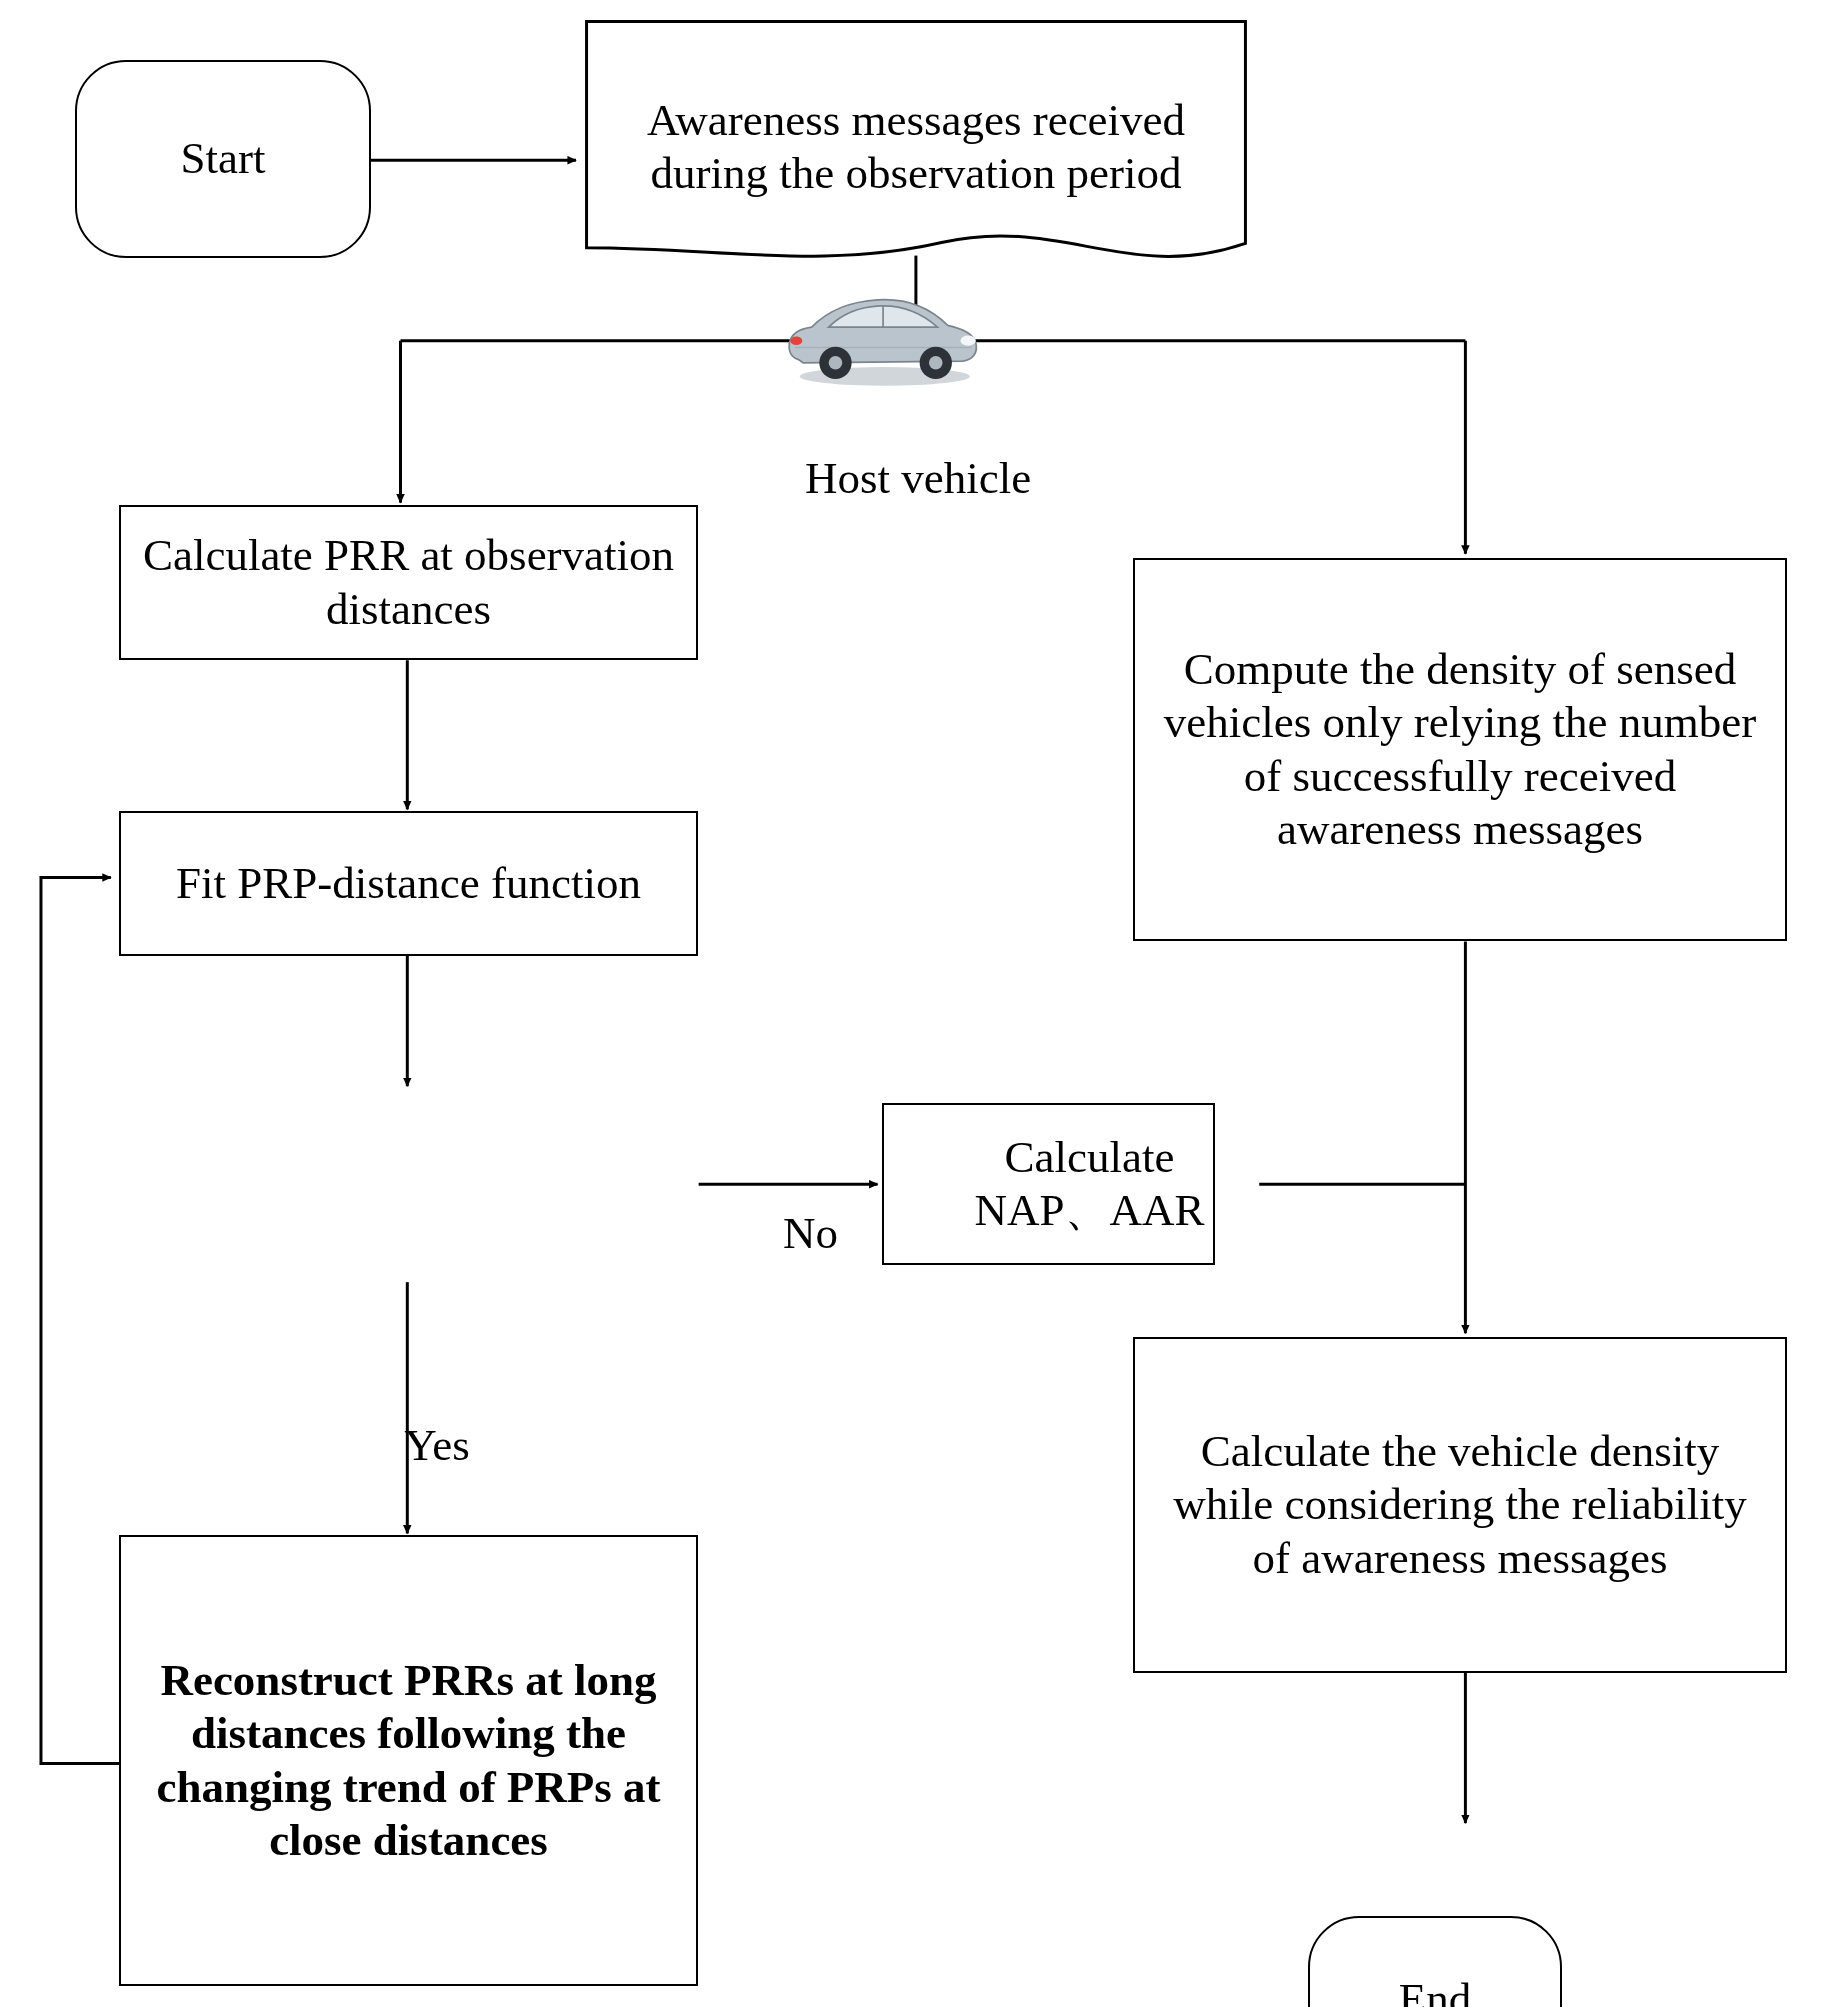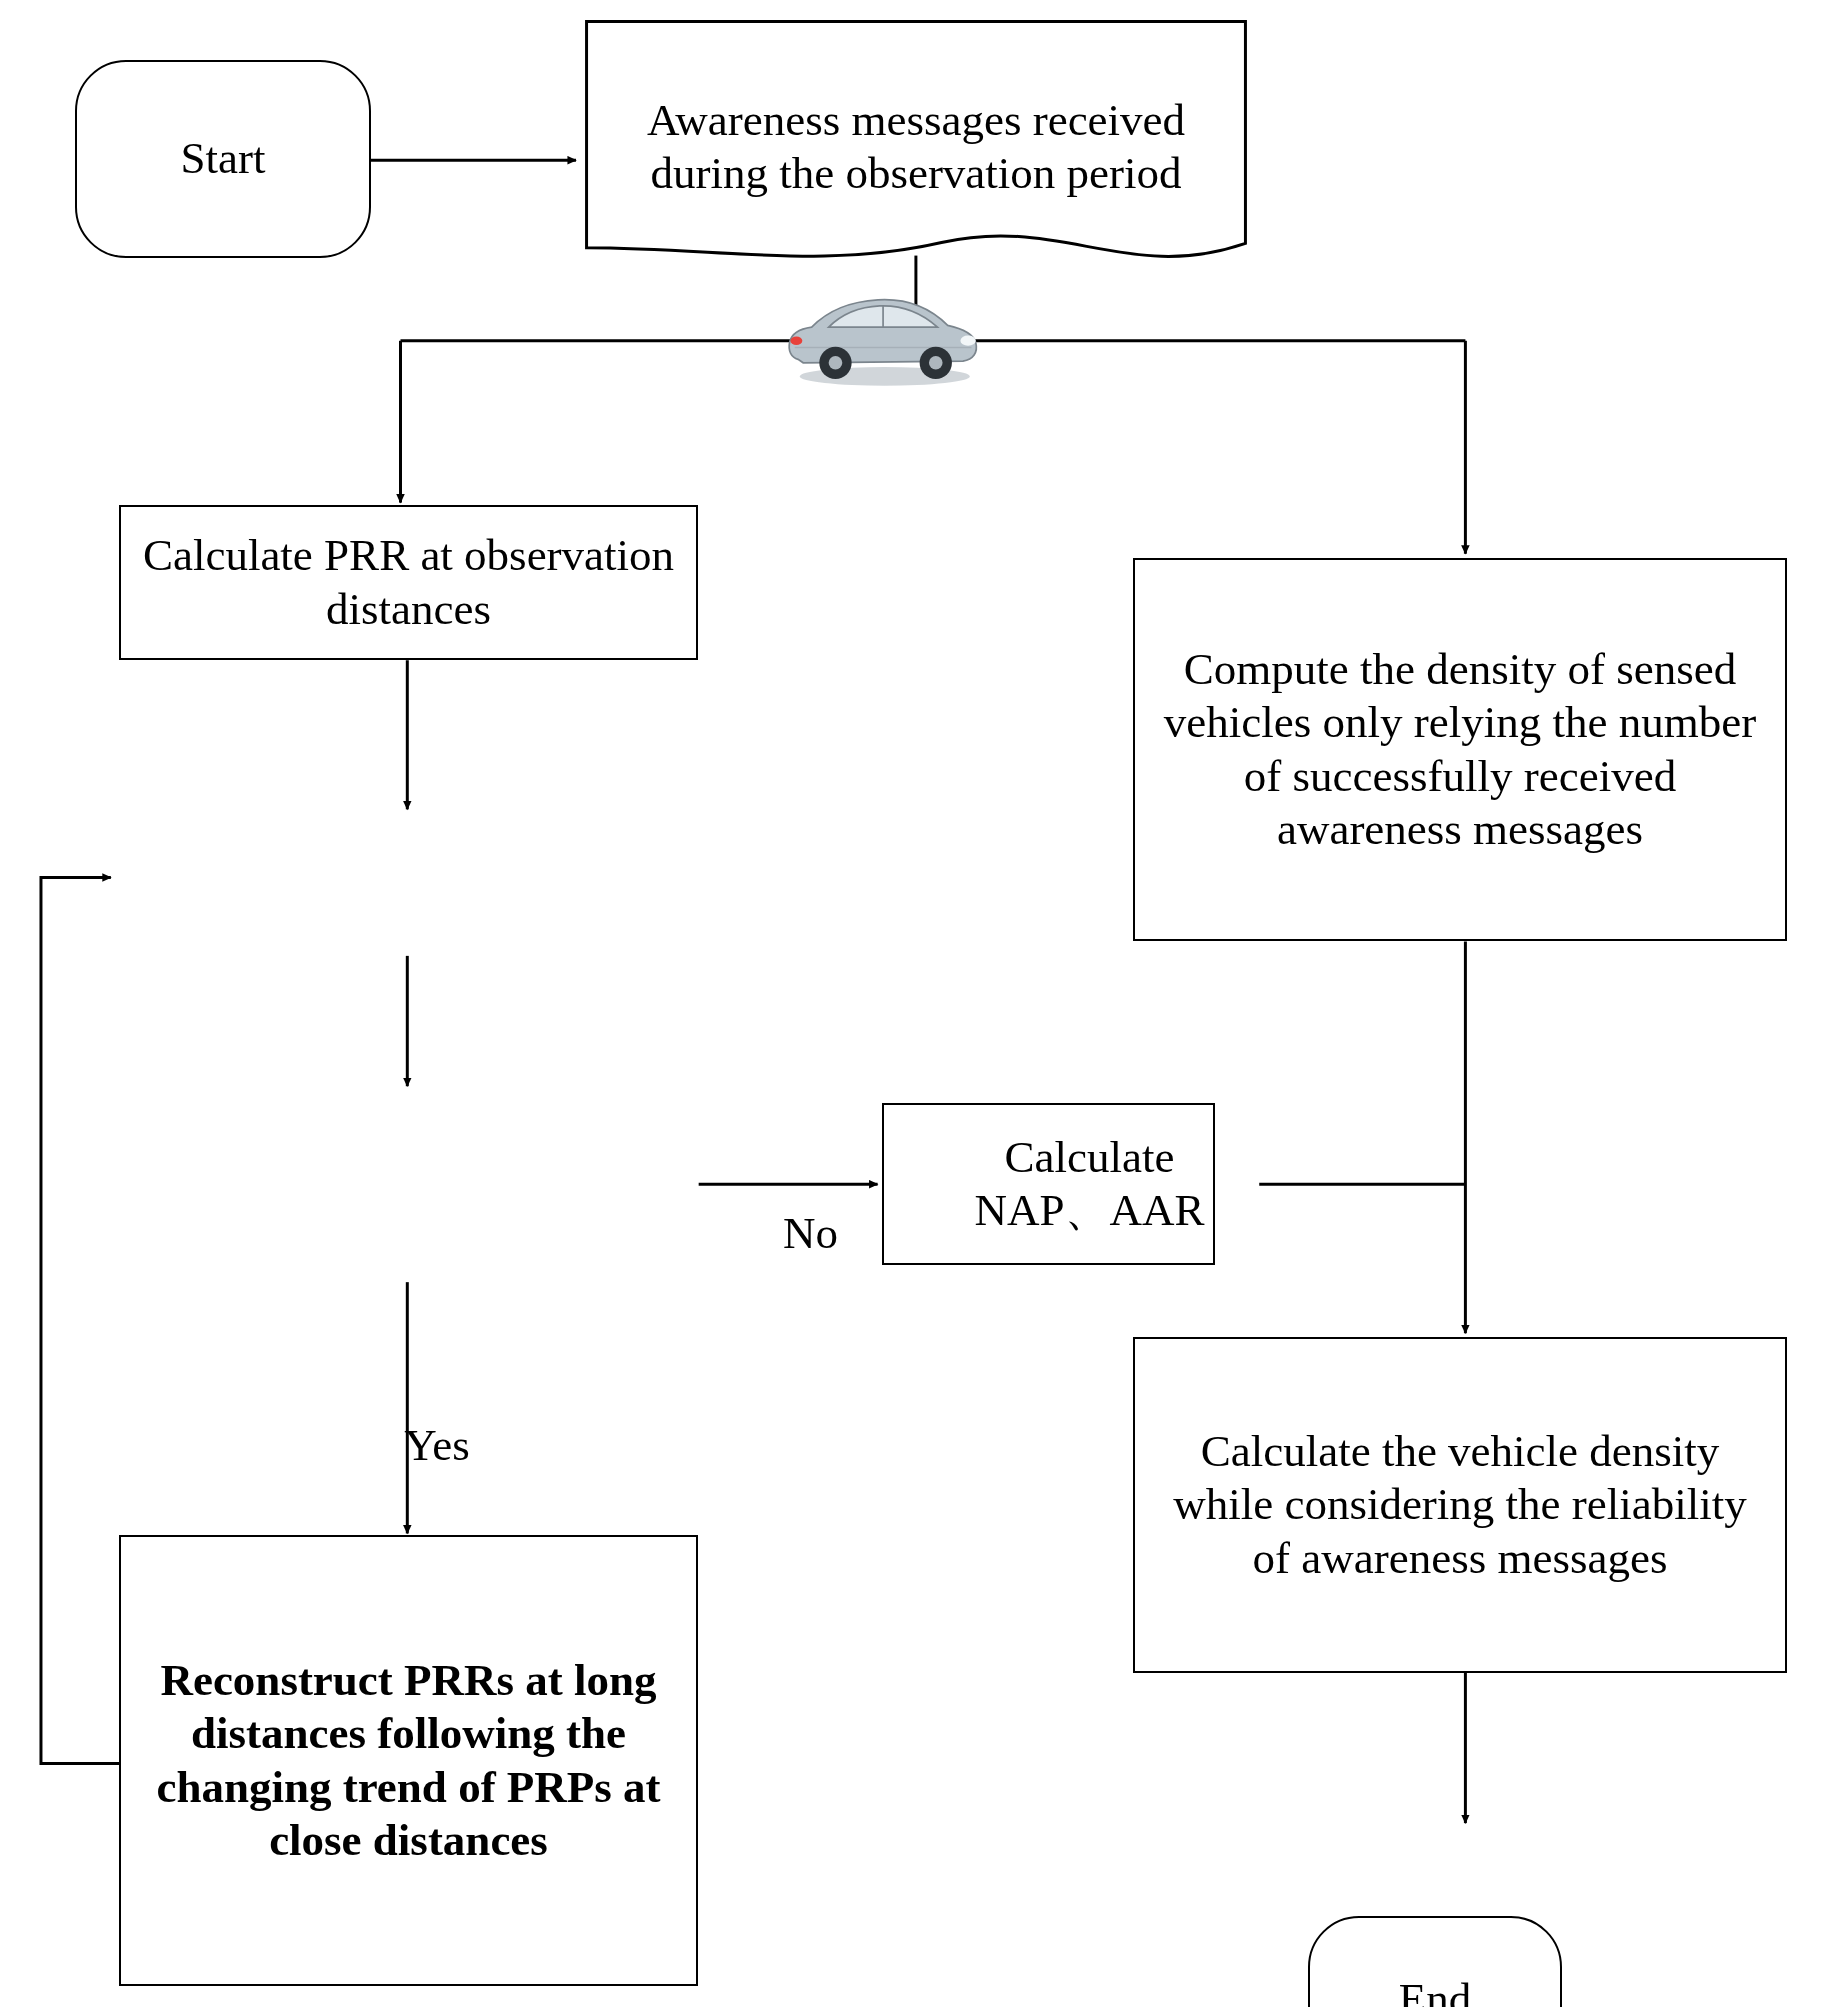--- a/index.html
+++ b/index.html
@@ -108,25 +108,31 @@
       <path d="M18,70 L226,70" stroke="#9aa4ac" stroke-width="2" opacity="0.6"></path>
       <circle cx="66" cy="88" r="19" fill="#2c3237"></circle>
       <circle cx="66" cy="88" r="8" fill="#aeb7be"></circle>
       <circle cx="184" cy="88" r="19" fill="#2c3237"></circle>
       <circle cx="184" cy="88" r="8" fill="#aeb7be"></circle>
       <ellipse cx="222" cy="62" rx="9" ry="6" fill="#f2f6f8"></ellipse>
       <ellipse cx="20" cy="62" rx="7" ry="5" fill="#e8413a"></ellipse>
     </svg>
   </div>
 
+  <div class="label-text" style="left:760px; top:400px; font-size:45px;">
+    <span>Host vehicle</span>
+  </div>
 
   <div class="node box" style="left:119px; top:505px; width:579px; height:155px; font-size:45px; padding:0 8px;">
     <span>Calculate PRR at observation distances</span>
   </div>
 
+  <div class="node box" style="left:119px; top:811px; width:579px; height:145px; font-size:45px; padding:0 12px;">
+    <span>Fit PRP-distance function</span>
+  </div>
 
 
   <div class="label-text" style="left:738px; top:1155px; font-size:45px;">
     <span>No</span>
   </div>
 
   <div class="label-text" style="left:361px; top:1367px; font-size:45px;">
     <span>Yes</span>
   </div>
 

